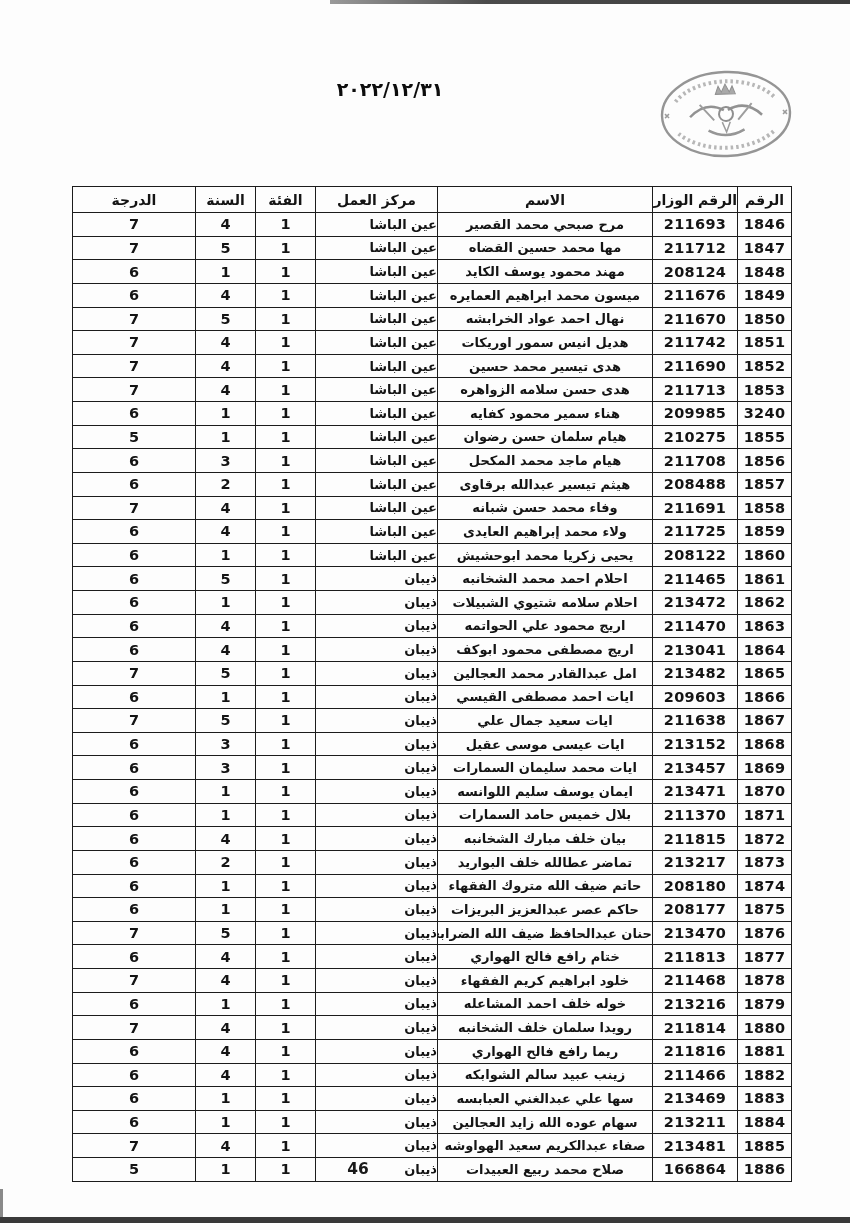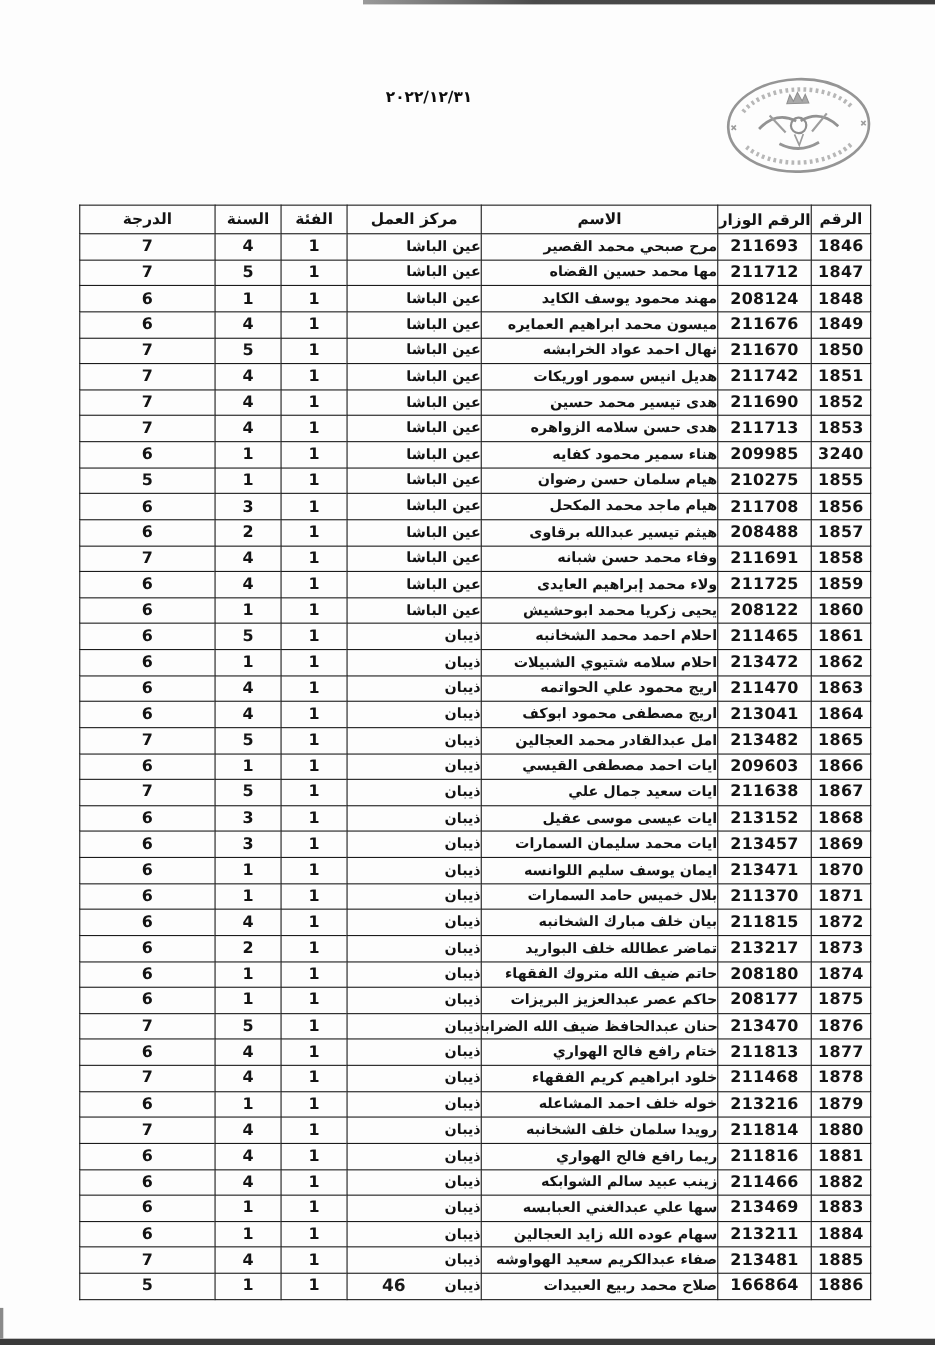--- a/index.html
+++ b/index.html
@@ -42,21 +42,21 @@
     width: 580px;
     direction: rtl;
     text-align: center;
     font-weight: bold;
     font-size: 16.5px;
     line-height: 33px;
     color: #0d0d0d;
     letter-spacing: 0.2px;
   }
   .doc-title .date-line {
-    font-size: 14px;
+    font-size: 19px;
     line-height: 26px;
     letter-spacing: 1px;
   }
   
   .seal {
     position: absolute;
     top: 62px;
     left: 652px;
     width: 148px;
     height: 104px;
@@ -95,21 +95,21 @@
   col.c-center   { width: 122px; }
   col.c-cat      { width: 60px; }
   col.c-year     { width: 60px; }
   col.c-deg      { width: 123px; }
   td.cell-num, td.cell-mnum {
     text-align: center;
     font-size: 14.5px;
     letter-spacing: 0.3px;
   }
   td.cell-name {
-    text-align: right;
+    text-align: center;
     font-size: 13px;
     padding-right: 3px;
     margin-left: 37px;
   }
   td.cell-center {
     text-align: right;
     font-size: 13px;
     padding-right: 4px;
   }
   td.cell-cat, td.cell-year, td.cell-deg {

